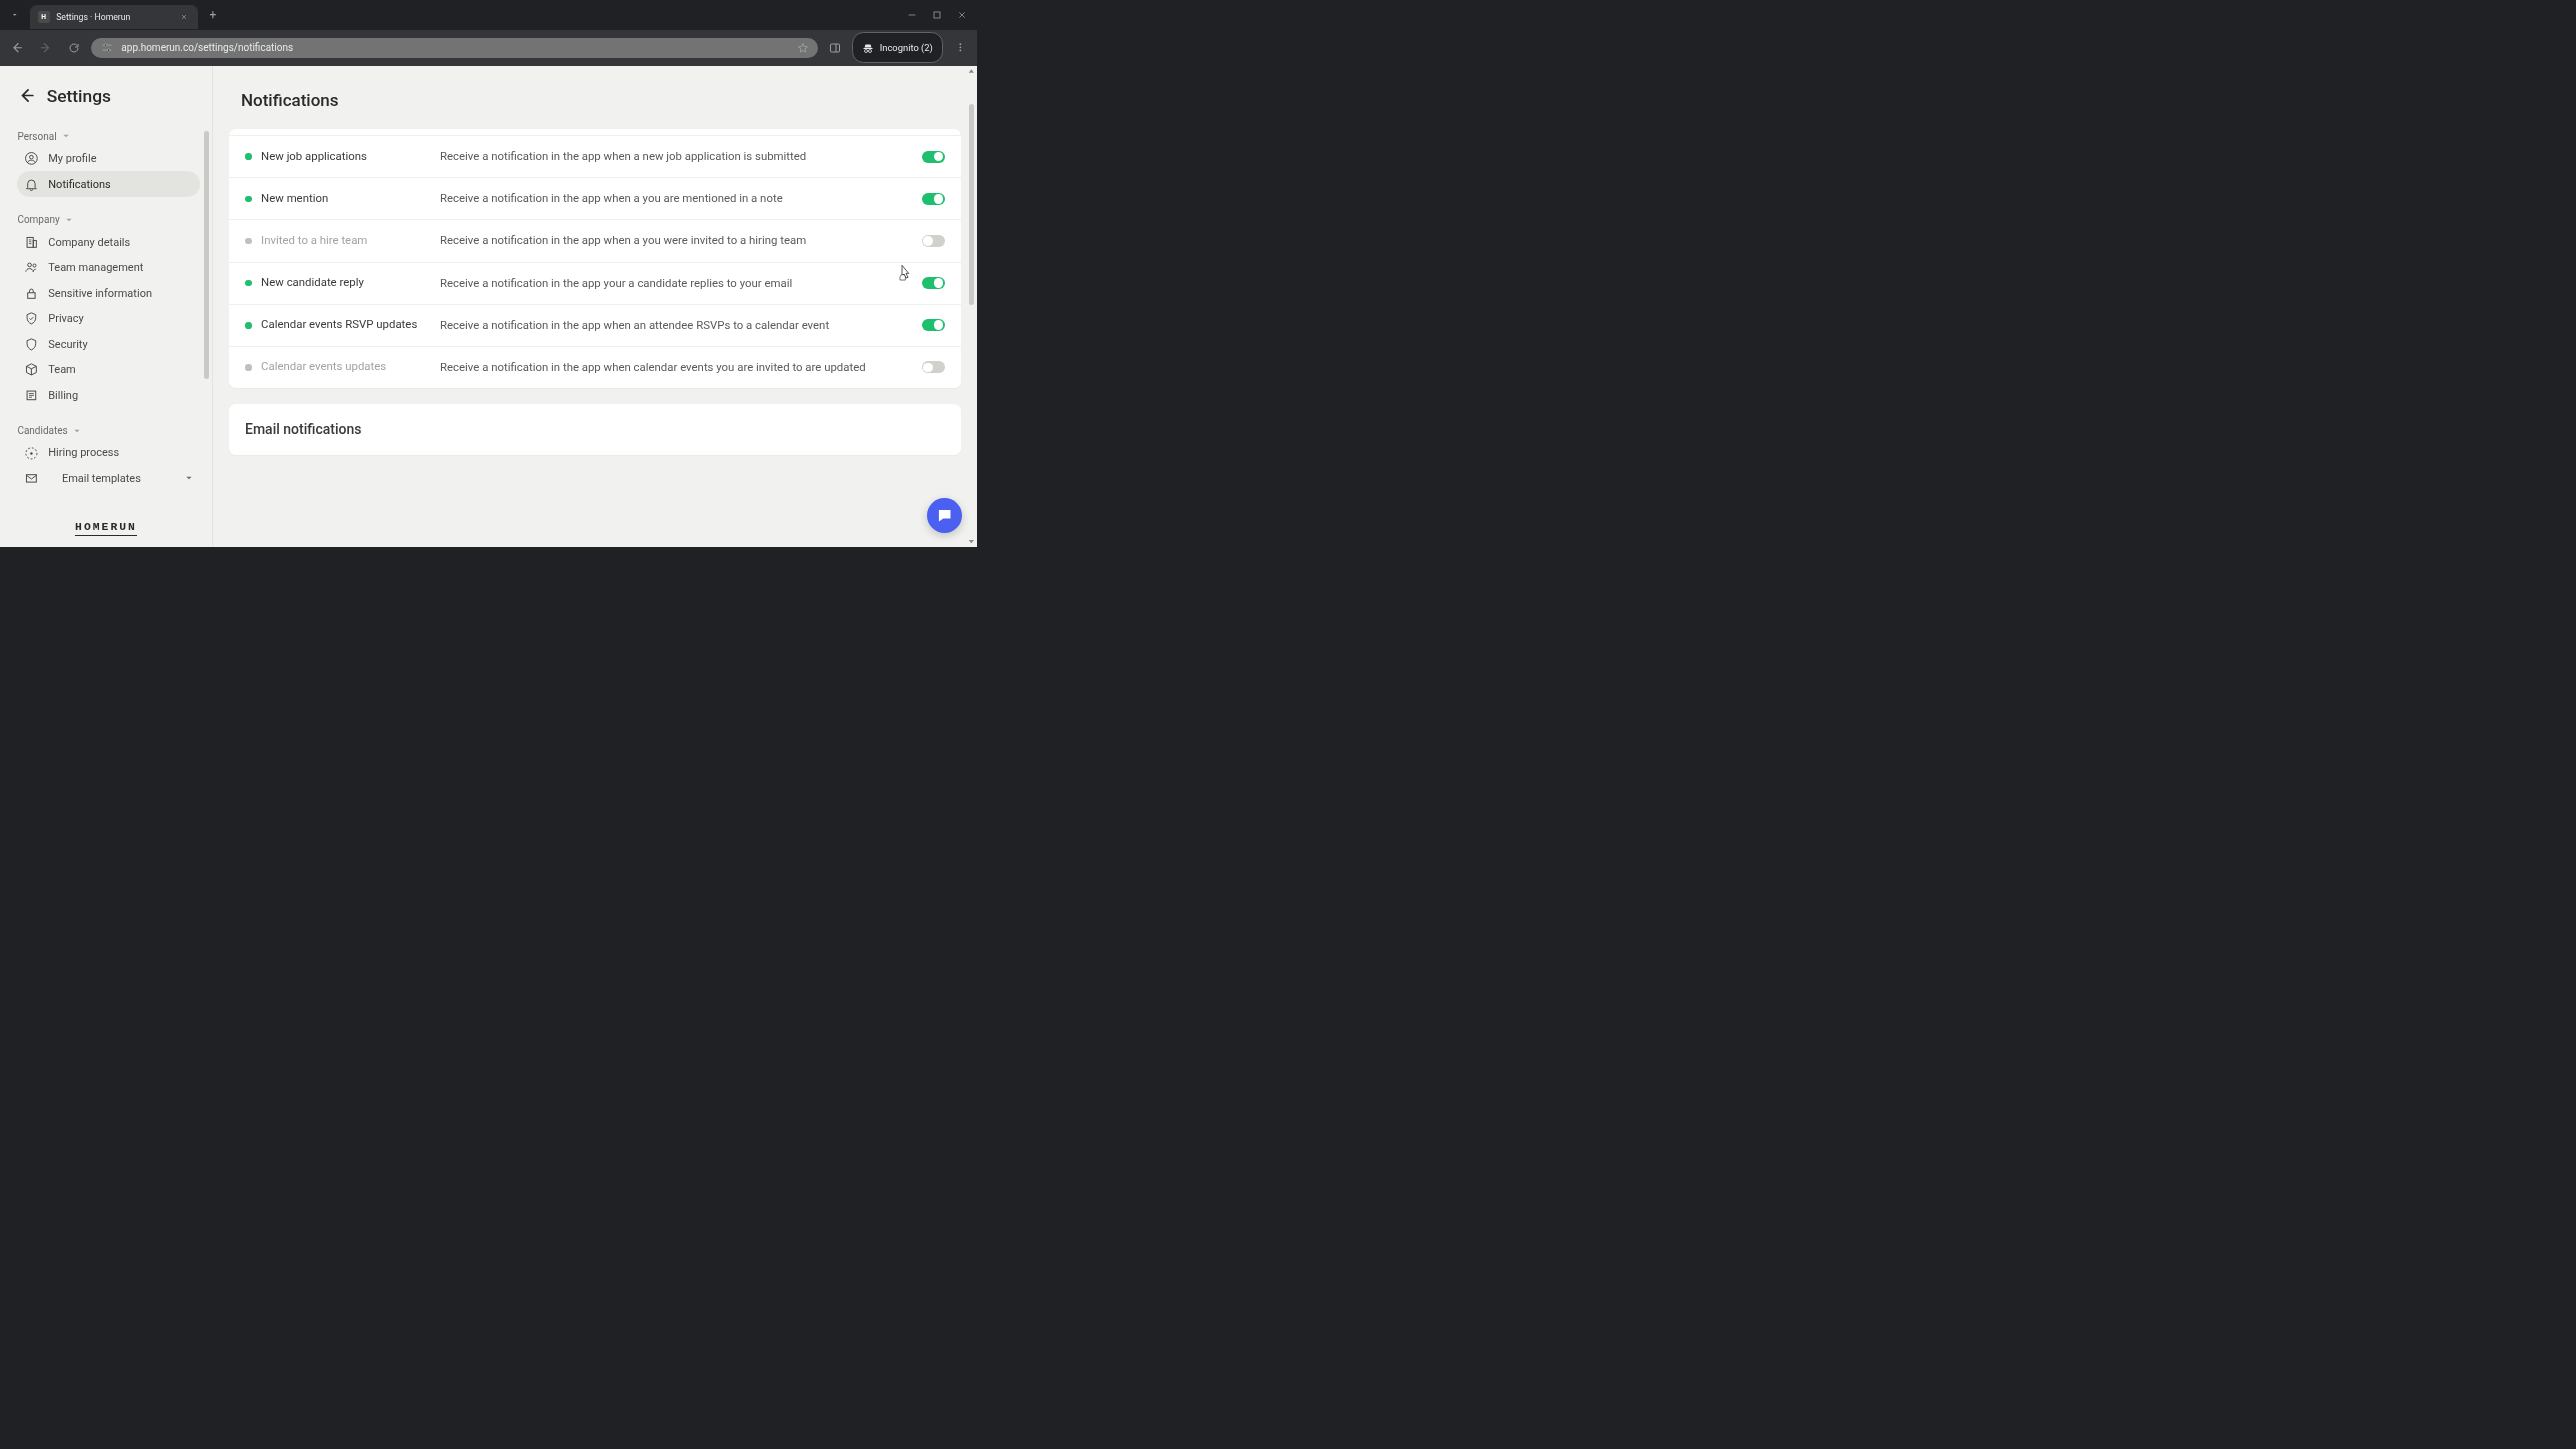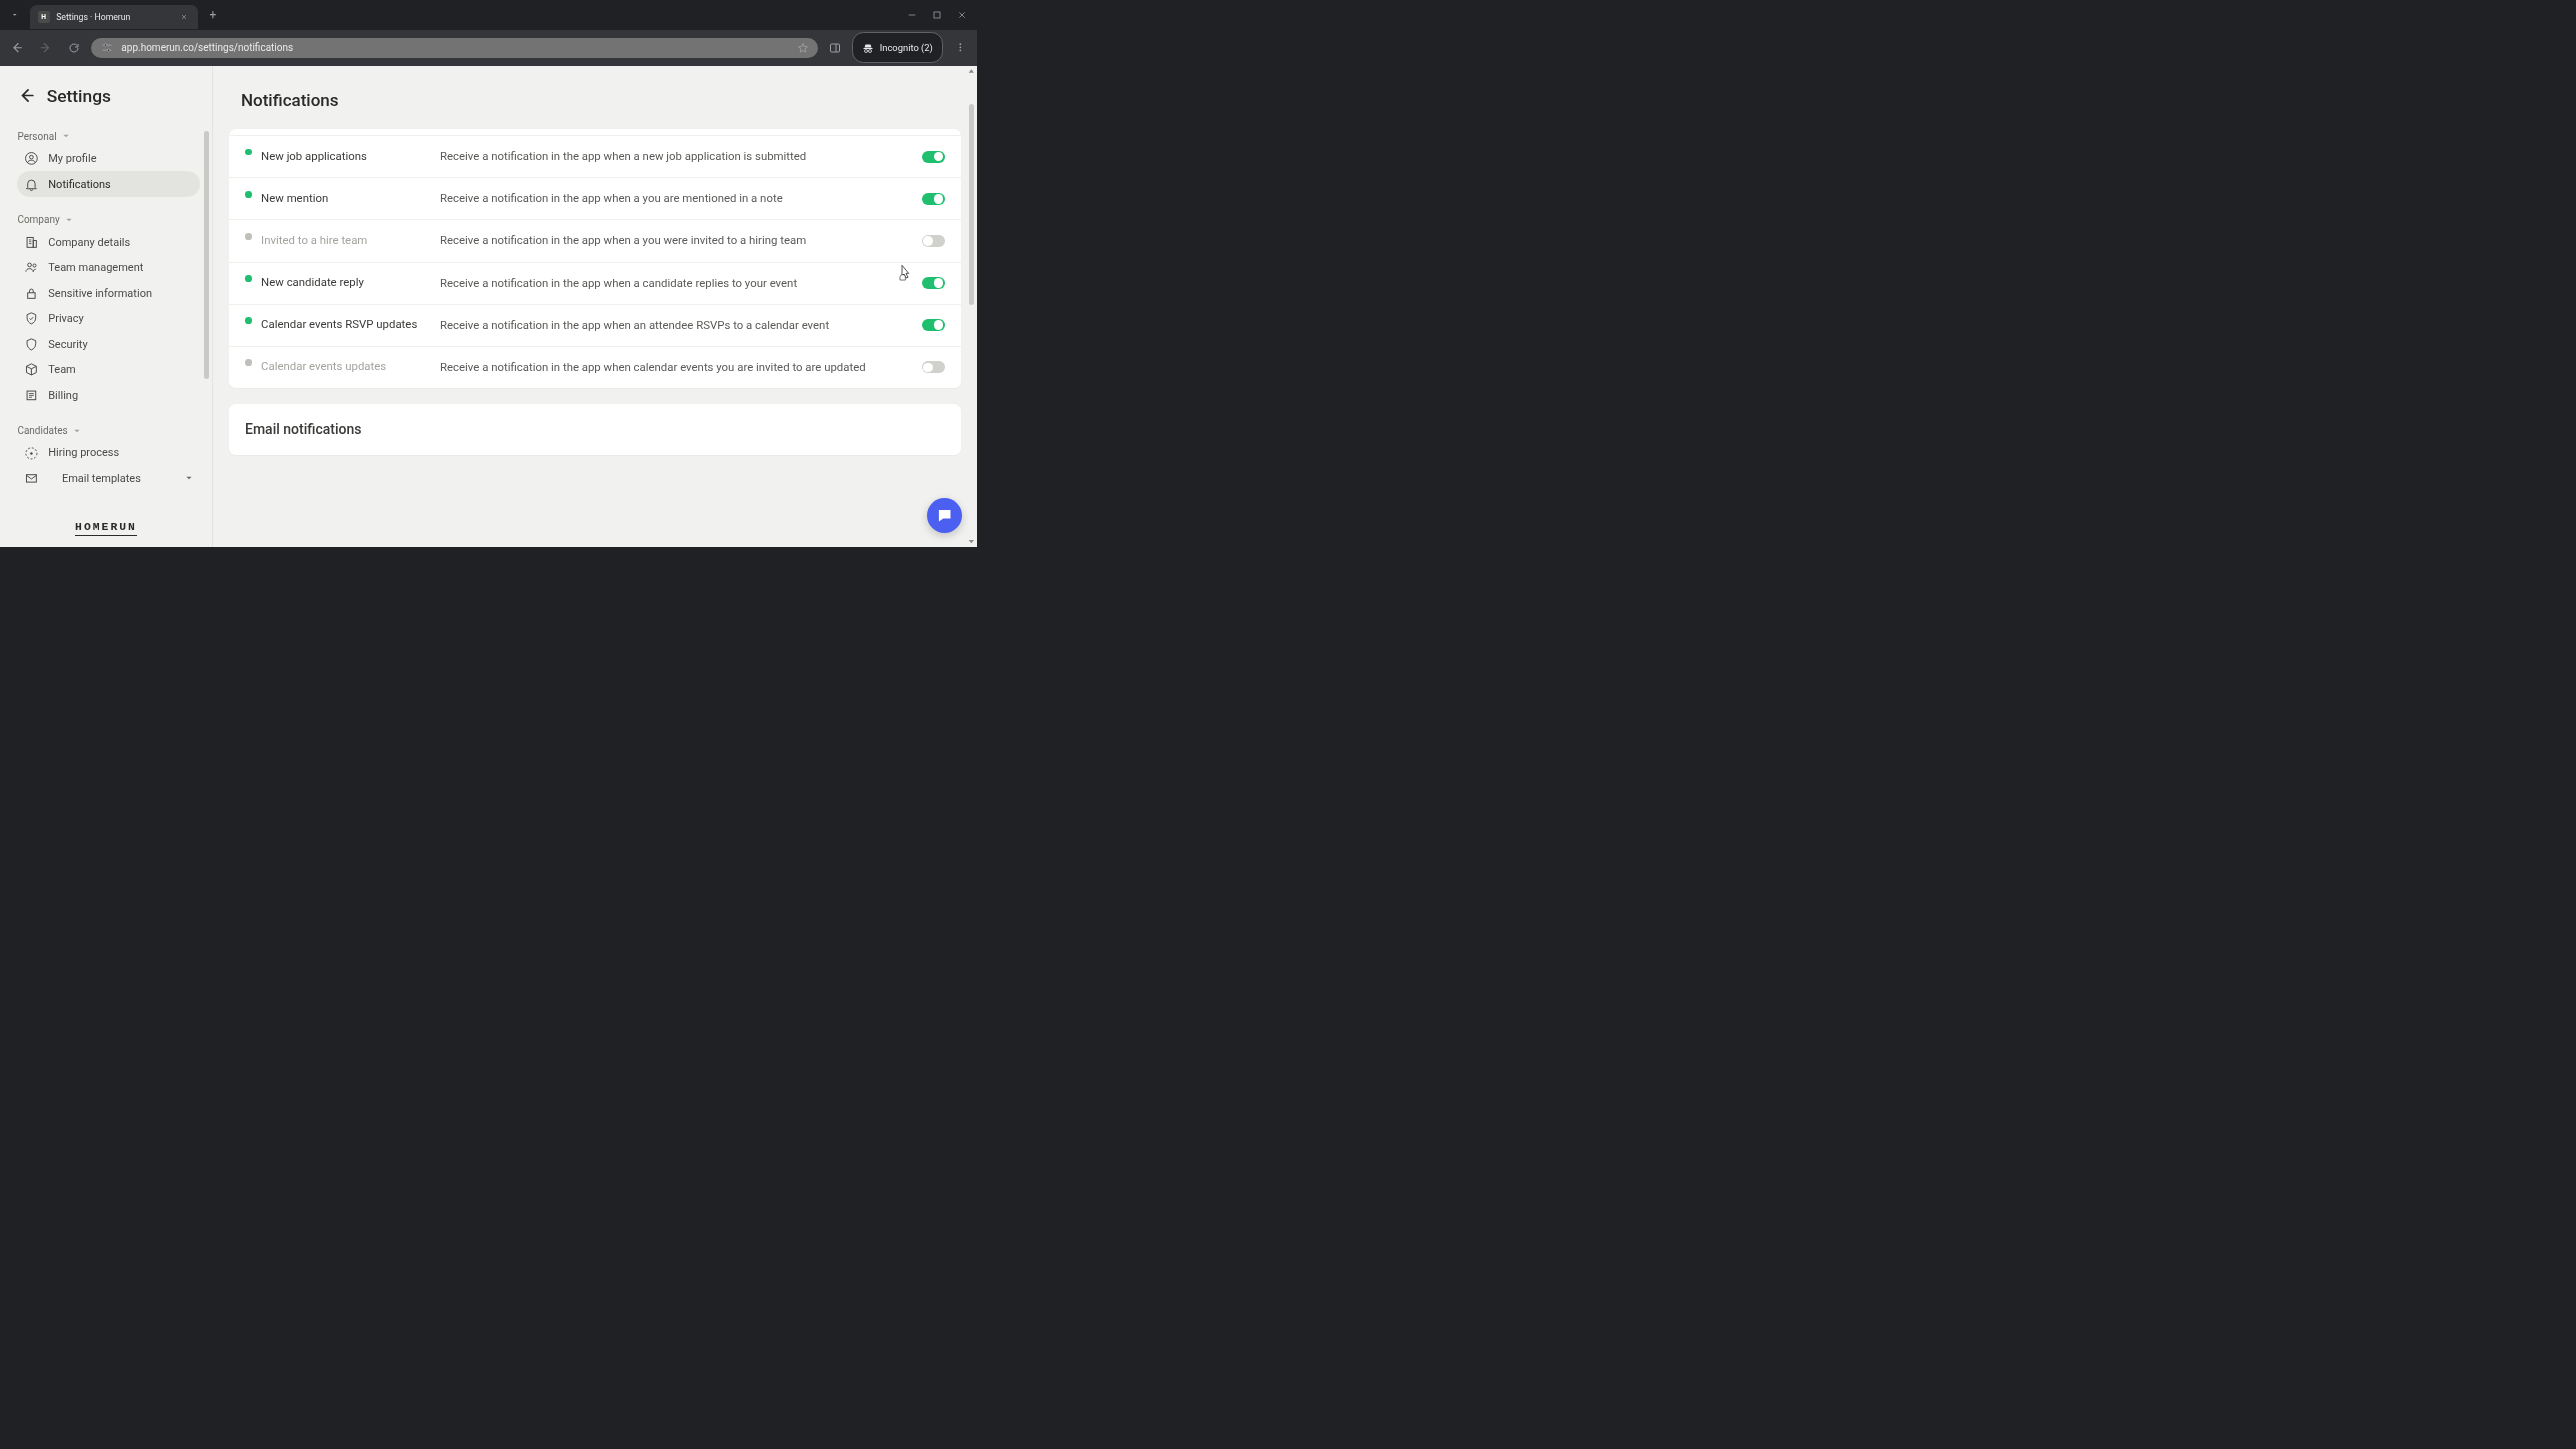--- a/index.html
+++ b/index.html
@@ -54,21 +54,21 @@
 .main-title { font-size: 17px; font-weight:500; color:#2a2a2a; }
 
 .card { margin: 19px 16px 0 16px; background:#fff; border-radius: 6.7px; padding: 0; overflow:hidden; box-shadow: 0 0.7px 1.3px rgba(0,0,0,0.03); }
 .card-inner { padding: 6.7px 0 0 0; }
 
 .table-head { display:flex; padding: 20px 16px 14.8px 16px; }
 .th-type { width: 195px; font-size: 11.4px; color:#5a5a57; }
 .th-desc { flex:1; font-size: 11.4px; color:#5a5a57; }
 
 .row { display:flex; align-items:center; padding: 12px 16px; border-top: 0.7px solid #efefec; gap:0; }
-.row-type { width: 195px; display:flex; align-items:flex-start; gap: 9.4px; }
+.row-type { width: 195px; display:flex; align-items:center; gap: 9.4px; }
 .dot { width:6.7px; height:6.7px; border-radius:50%; background:#1fbf6f; flex-shrink:0; }
 .dot.off { background:#bfbfbb; }
 .type-label { font-size: 11.4px; color:#3a3a38; line-height:1.4; }
 .type-label.off { color:#a3a39e; }
 .row-desc { flex:1; font-size: 11.4px; color:#5a5a57; line-height:1.5; padding-right: 13.4px; }
 .row-toggle { width: 34px; display:flex; justify-content:flex-end; }
 
 .toggle { width:23px; height:12px; border-radius:6px; background:#d0d0cc; position:relative; cursor:pointer; }
 .toggle.on { background:#1fbf6f; }
 .toggle .knob { width:9.4px; height:9.4px; border-radius:50%; background:#fff; position:absolute; top:1.3px; left:1.3px; transition:.2s; }
@@ -376,21 +376,21 @@
                 <div class="toggle">
                   <div class="knob"></div>
                 </div>
               </div>
             </div>
             <div class="row">
               <div class="row-type">
                 <span class="dot"></span>
                 <span class="type-label">New candidate reply</span>
               </div>
-              <div class="row-desc">Receive a notification in the app when a candidate replies to your event</div>
+              <div class="row-desc">Receive a notification in the app your a candidate replies to your email</div>
               <div class="row-toggle">
                 <div class="toggle on">
                   <div class="knob"></div>
                 </div>
               </div>
             </div>
             <div class="row">
               <div class="row-type">
                 <span class="dot"></span>
                 <span class="type-label">Calendar events RSVP updates</span>

